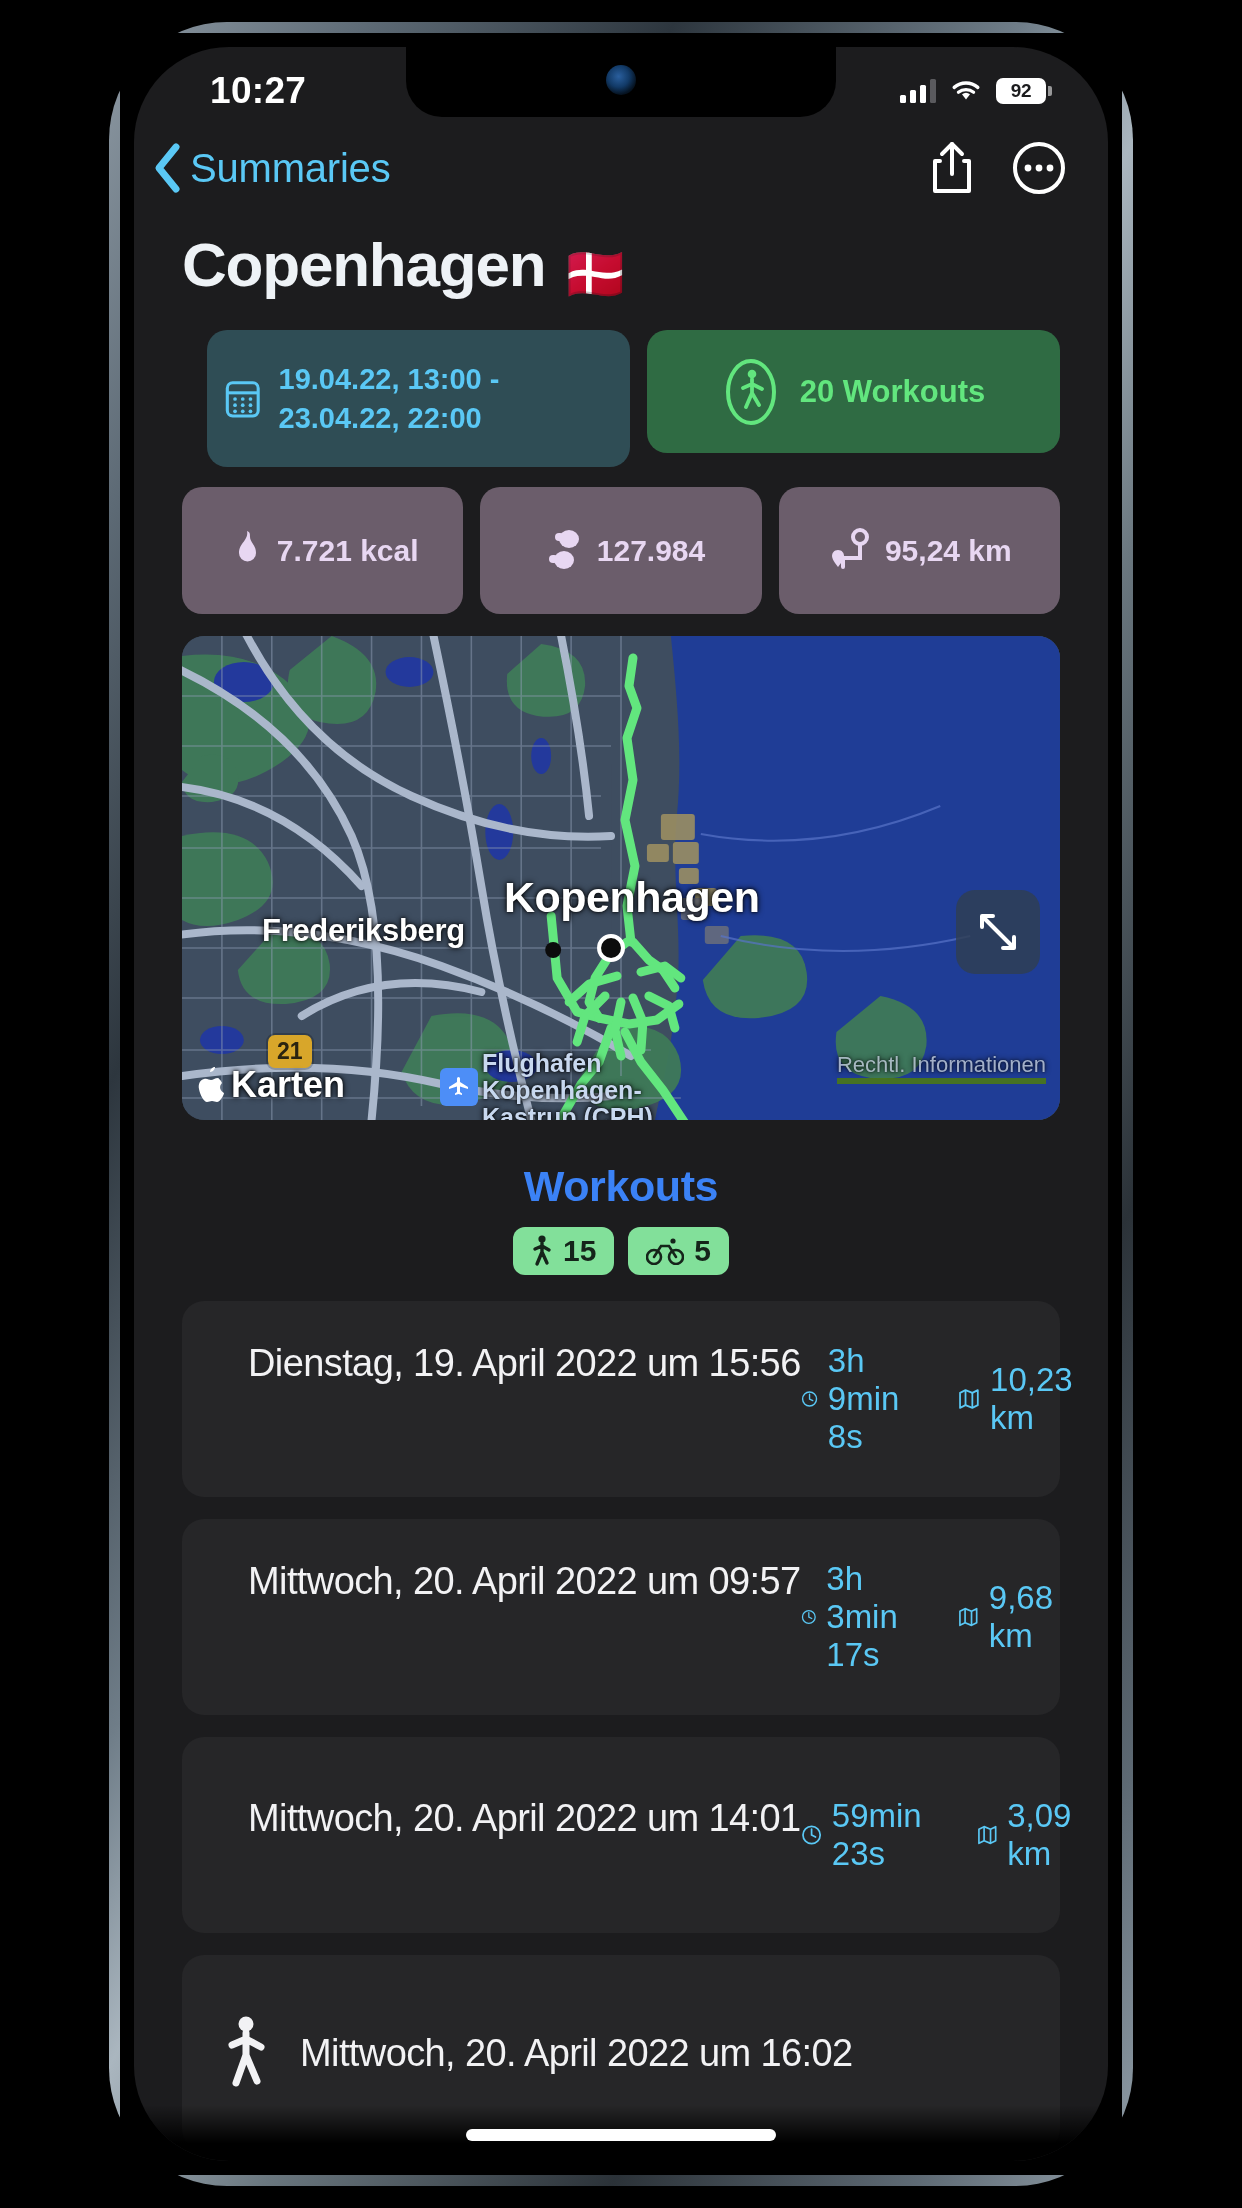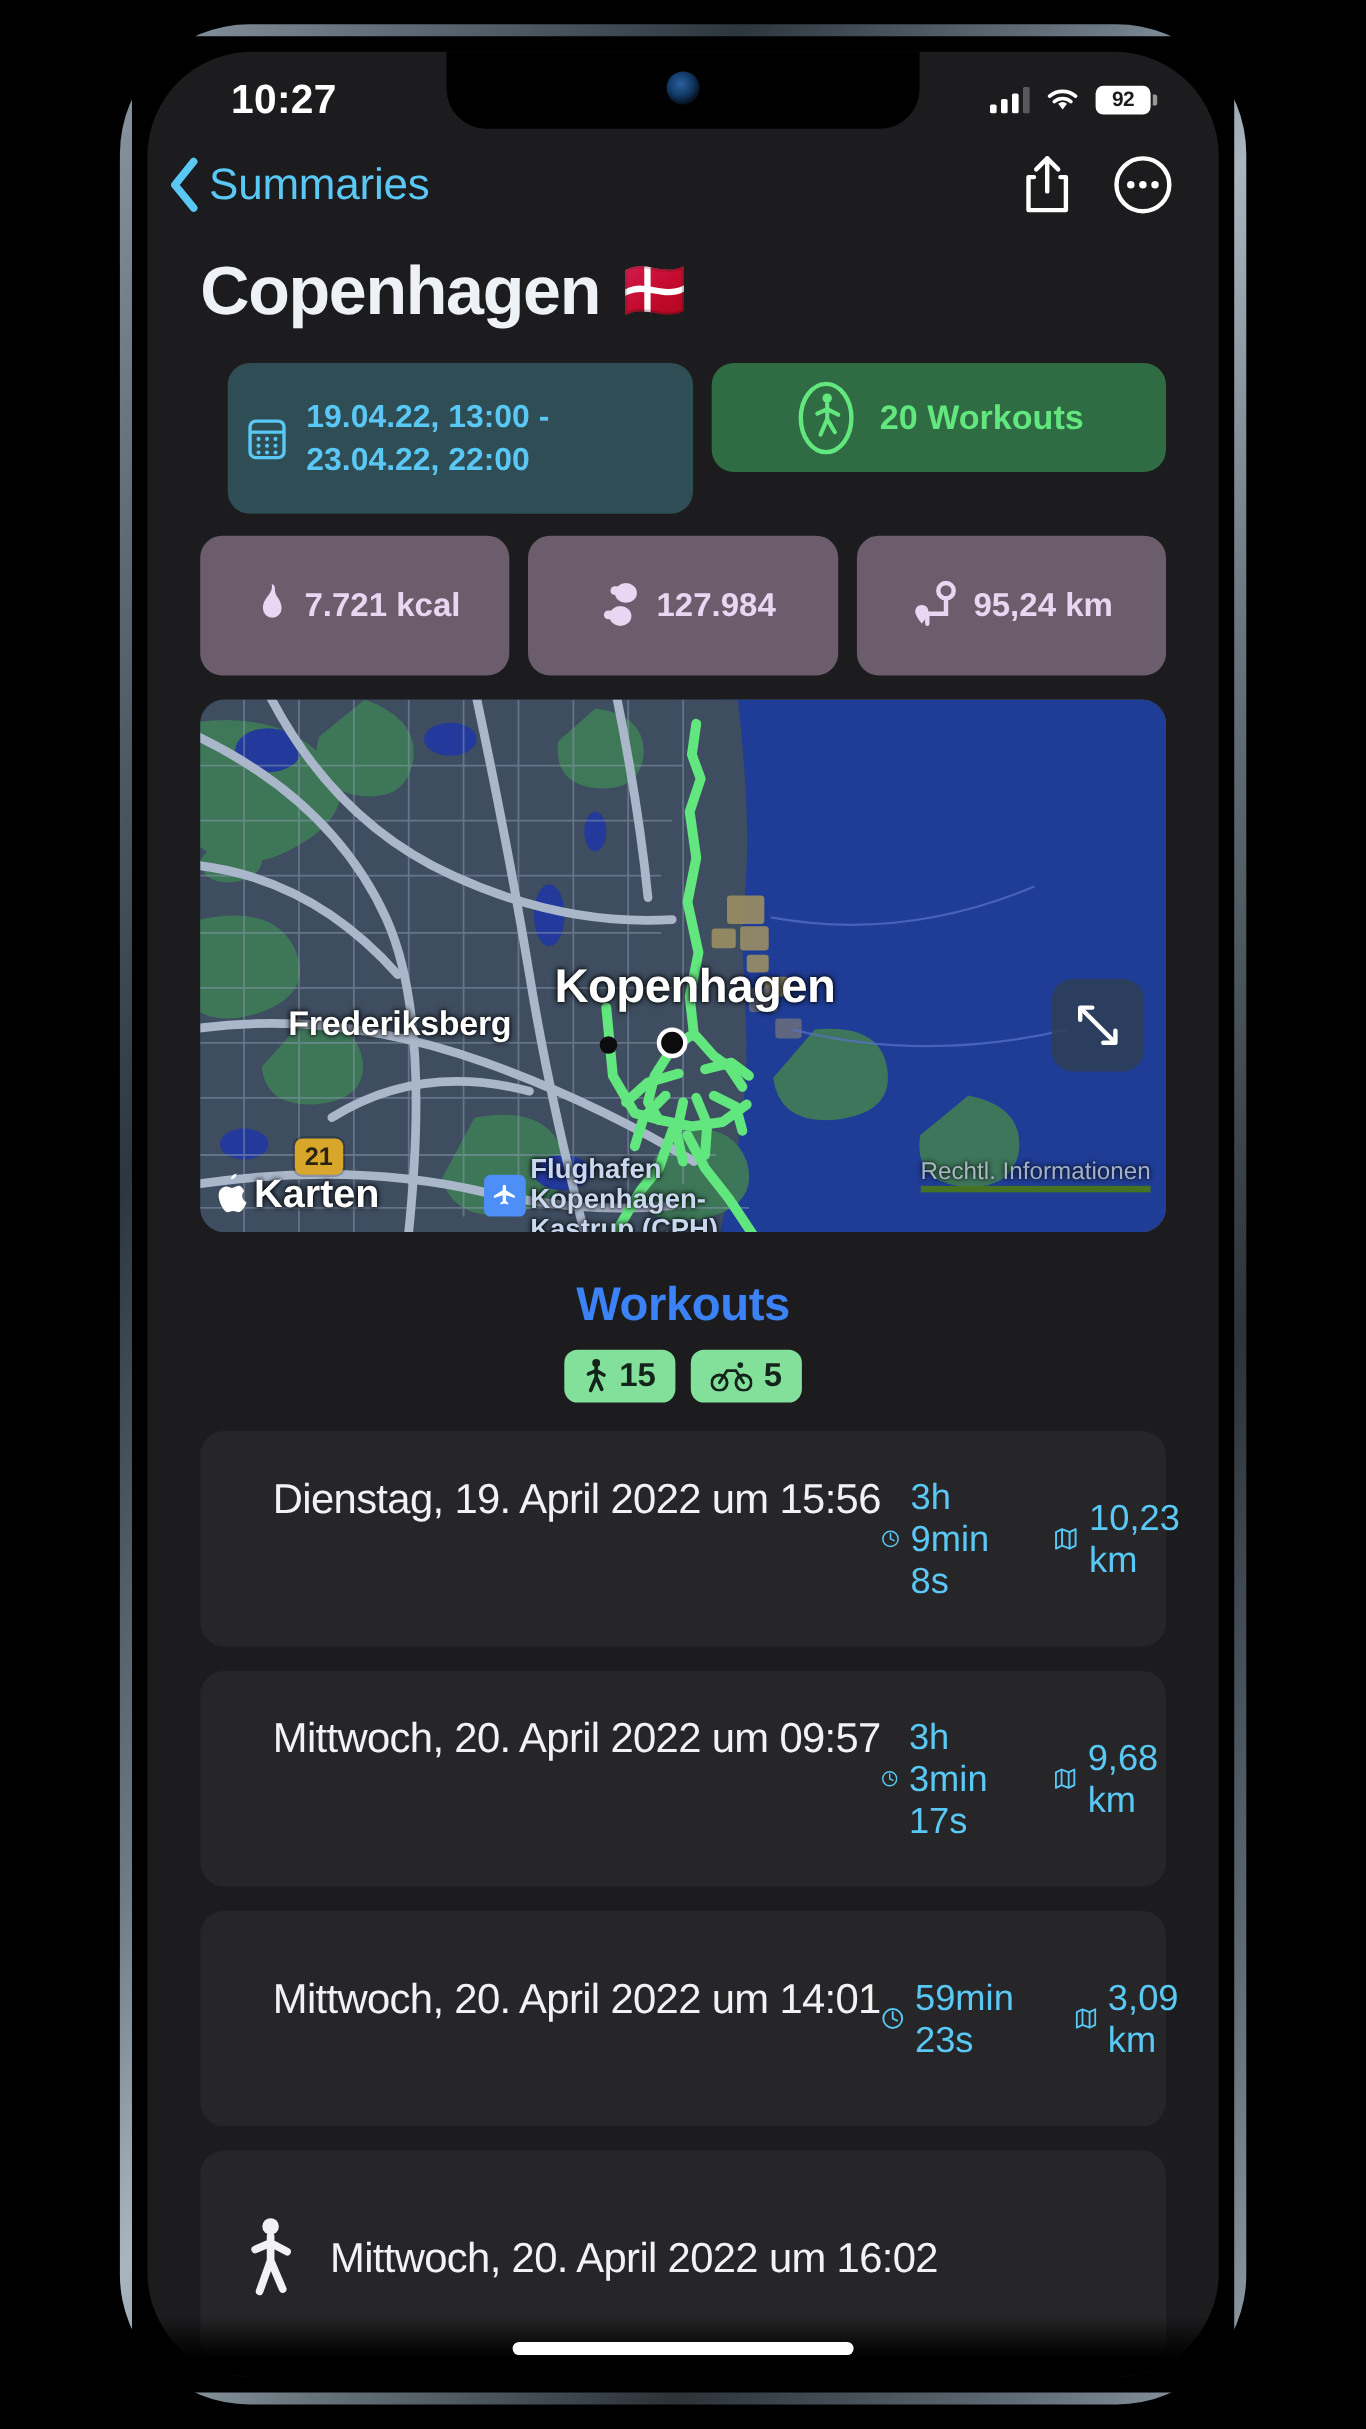--- a/index.html
+++ b/index.html
@@ -70,37 +70,37 @@
   #back { display:flex; align-items:center; cursor:pointer; }
   #back svg { margin-right:6px; }
   #back-label { color:#5ac8f5; font-size:40px; letter-spacing:-.2px; }
   #nav-spacer { flex:1; }
   #nav-actions { display:flex; align-items:center; gap:36px; }
 
   
   #title {
     padding:18px 48px 10px; color:#eef2f6;
     font-size:62px; font-weight:700; letter-spacing:-1.2px;
-    display:flex; align-items:center; gap:18px; white-space:nowrap;
+    display:flex; align-items:flex-end; gap:18px; white-space:nowrap;
   }
   #flag { font-size:52px; line-height:1; }
 
   
   .row { display:flex; gap:17px; padding:0 48px; margin-top:20px; }
 
   .card { border-radius:20px; display:flex; align-items:center; justify-content:center; }
 
   #card-date {
     flex:0 0 423px; height:137px; background:#2f4d55;
     padding:0 18px; gap:18px;margin-left:25px;
   }
   #date-text { color:#5ac8f5; font-size:29px; font-weight:600; line-height:1.32; }
 
   #card-workouts {
-    flex:1; height:99px; background:#2f6b43; gap:20px;
+    flex:1; height:123px; background:#2f6b43; gap:20px;
   }
   #workouts-count { color:#62e67e; font-size:31px; font-weight:600; }
 
   .stat {
     flex:1; height:127px; background:#6b5d6b; border-radius:20px;
     display:flex; flex-direction:row; align-items:center; justify-content:center; gap:10px;
   }
   .stat-val { color:#e8d7f2; font-size:30px; font-weight:600; }
 
   

